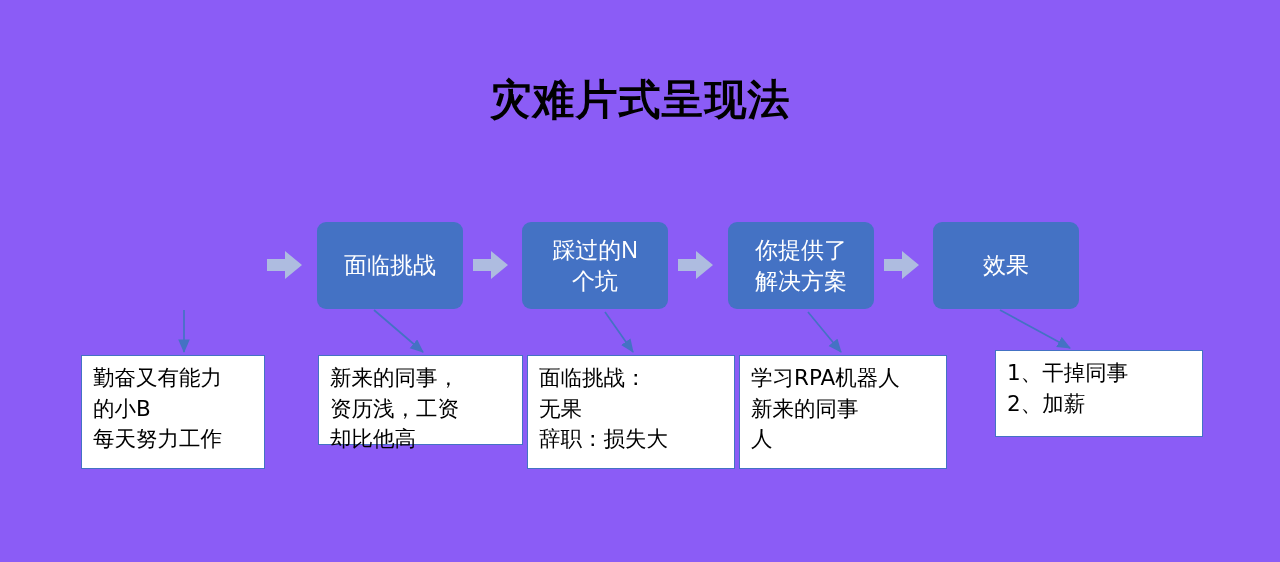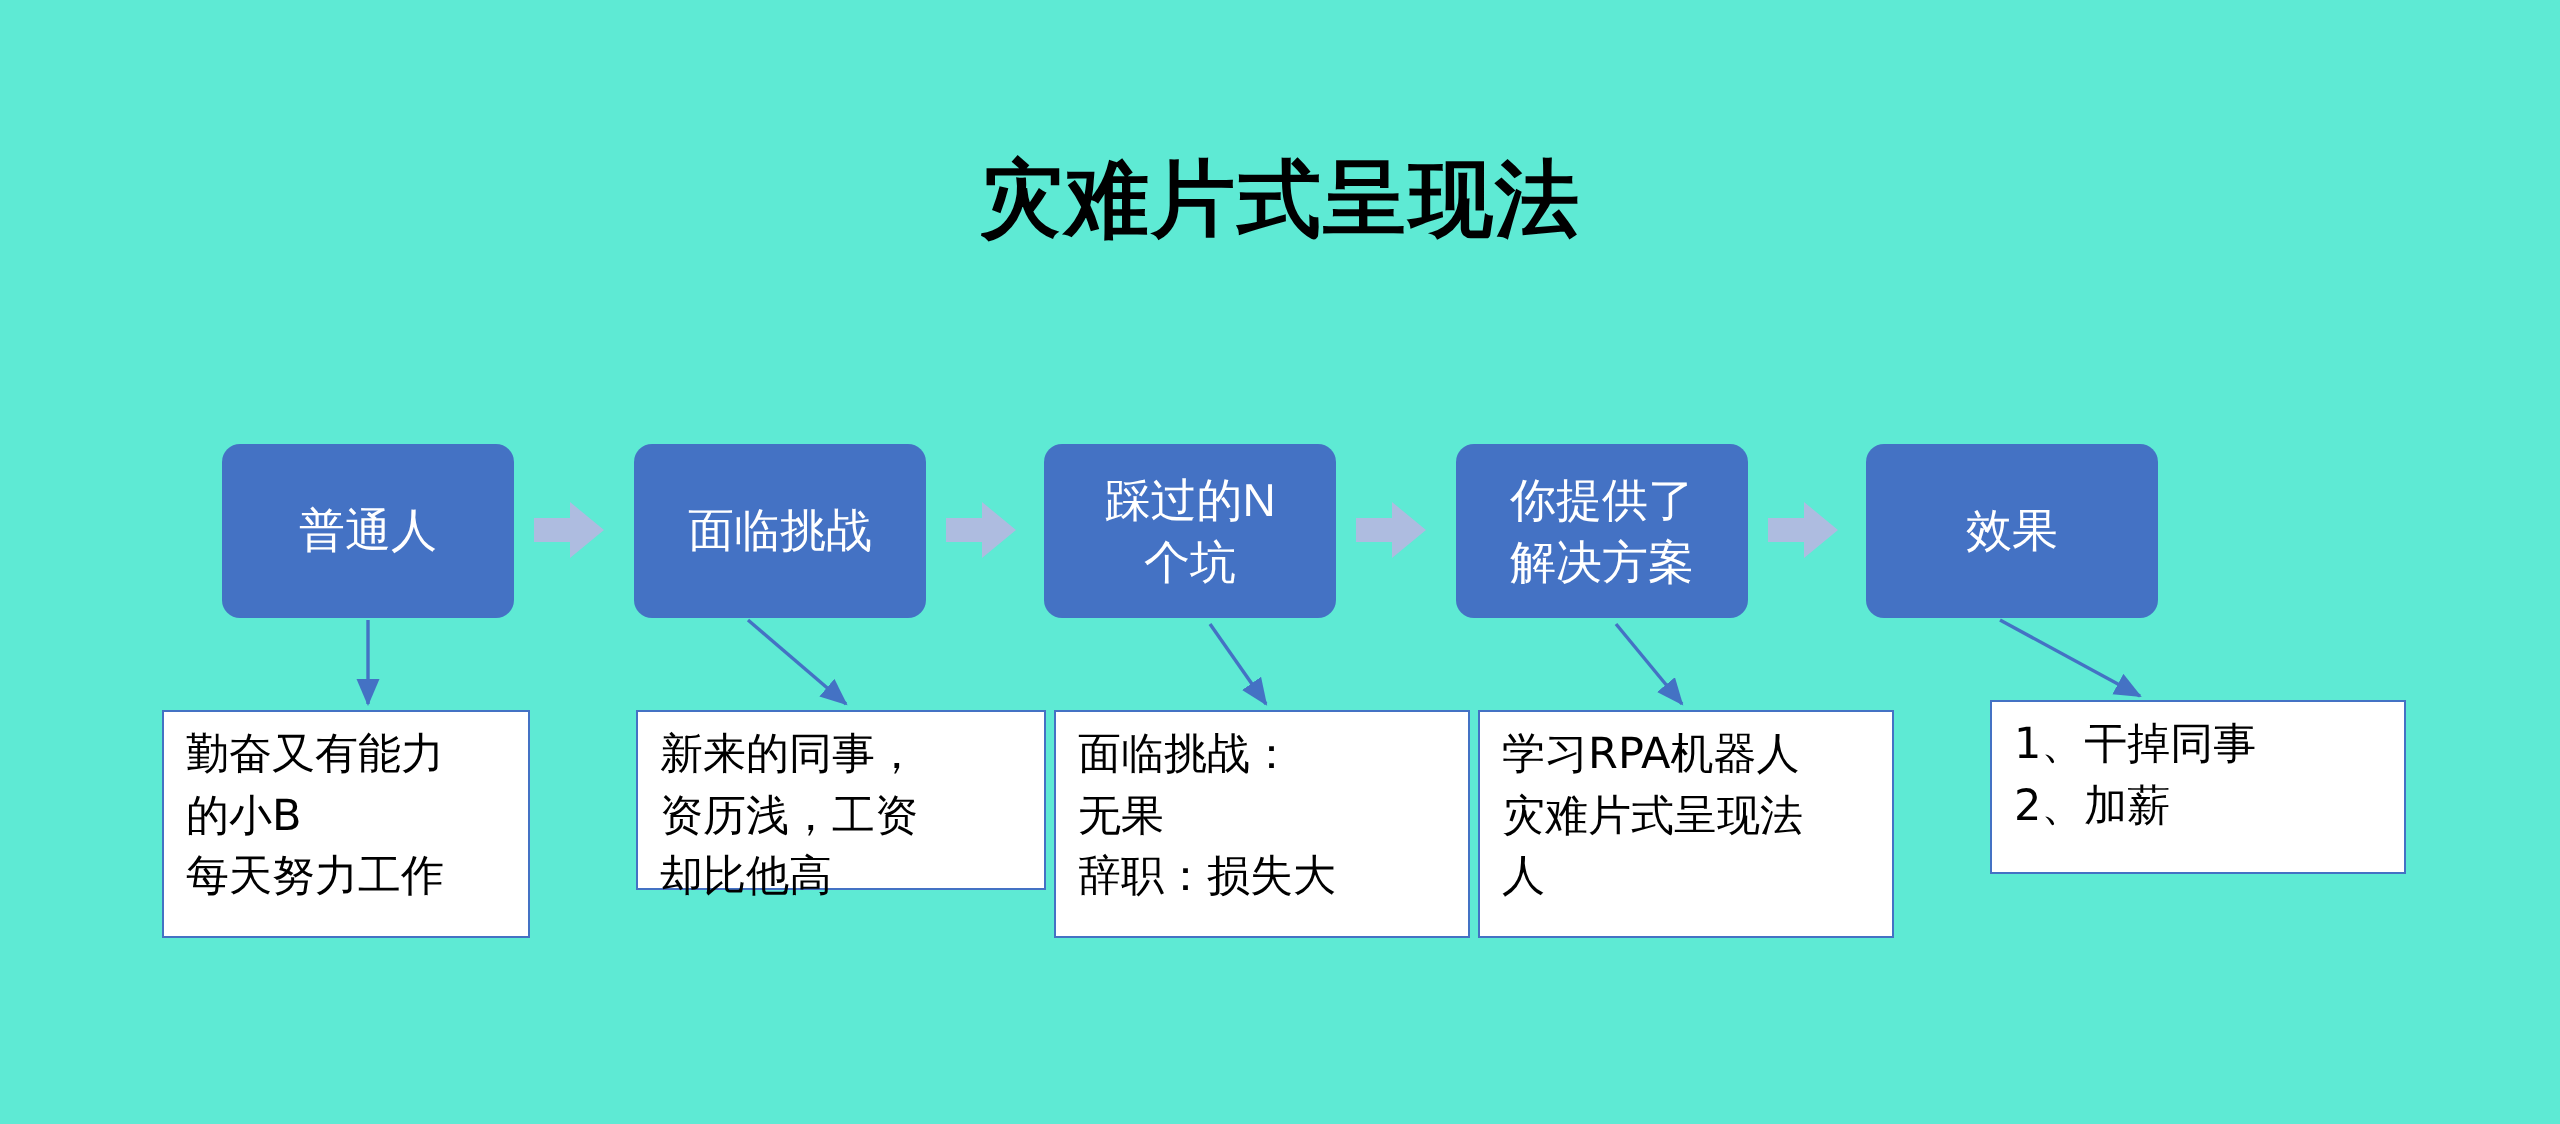--- a/index.html
+++ b/index.html
@@ -11,21 +11,21 @@
     height: 562px;
     background: #ffffff;
     font-family: "Liberation Sans", "DejaVu Sans", sans-serif;
     overflow: hidden;
     position: relative;
   }
   #slide {
     position: relative;
     width: 1280px;
     height: 562px;
-    background: #5eead4;
+    background: #8b5cf6;
   }
 
   
   .slide-title {
     position: absolute;
     left: 0;
     top: 76px;
     width: 1280px;
     text-align: center;
     font-size: 42px;
@@ -88,23 +88,20 @@
     pointer-events: none;
   }
 </style>
 </head>
 <body>
 
 <div id="slide">
 
   <div class="slide-title">灾难片式呈现法</div>
 
-  <div class="stage-box" style="left:111px; top:222px; width:146px; height:87px;">
-    <span class="stage-label">普通人</span>
-  </div>
 
   <div class="stage-box" style="left:522px; top:222px; width:146px; height:87px;">
     <span class="stage-label">踩过的N
 个坑</span>
   </div>
 
   <div class="stage-box" style="left:317px; top:222px; width:146px; height:87px;">
     <span class="stage-label">面临挑战</span>
   </div>
 
@@ -162,19 +159,19 @@
 
   <div class="detail-box" style="left:318px; top:355px; width:205px; height:90px;">新来的同事，
 资历浅，工资
 却比他高</div>
 
   <div class="detail-box" style="left:527px; top:355px; width:208px; height:114px;">面临挑战：
 无果
 辞职：损失大</div>
 
   <div class="detail-box" style="left:739px; top:355px; width:208px; height:114px;">学习RPA机器人
-灾难片式呈现法
+新来的同事
 人</div>
 
   <div class="detail-box" style="left:967px; top:350px; width:208px; height:87px;margin-left:28px;">1、干掉同事
 2、加薪</div>
 
 </div>
 
 </body></html>

